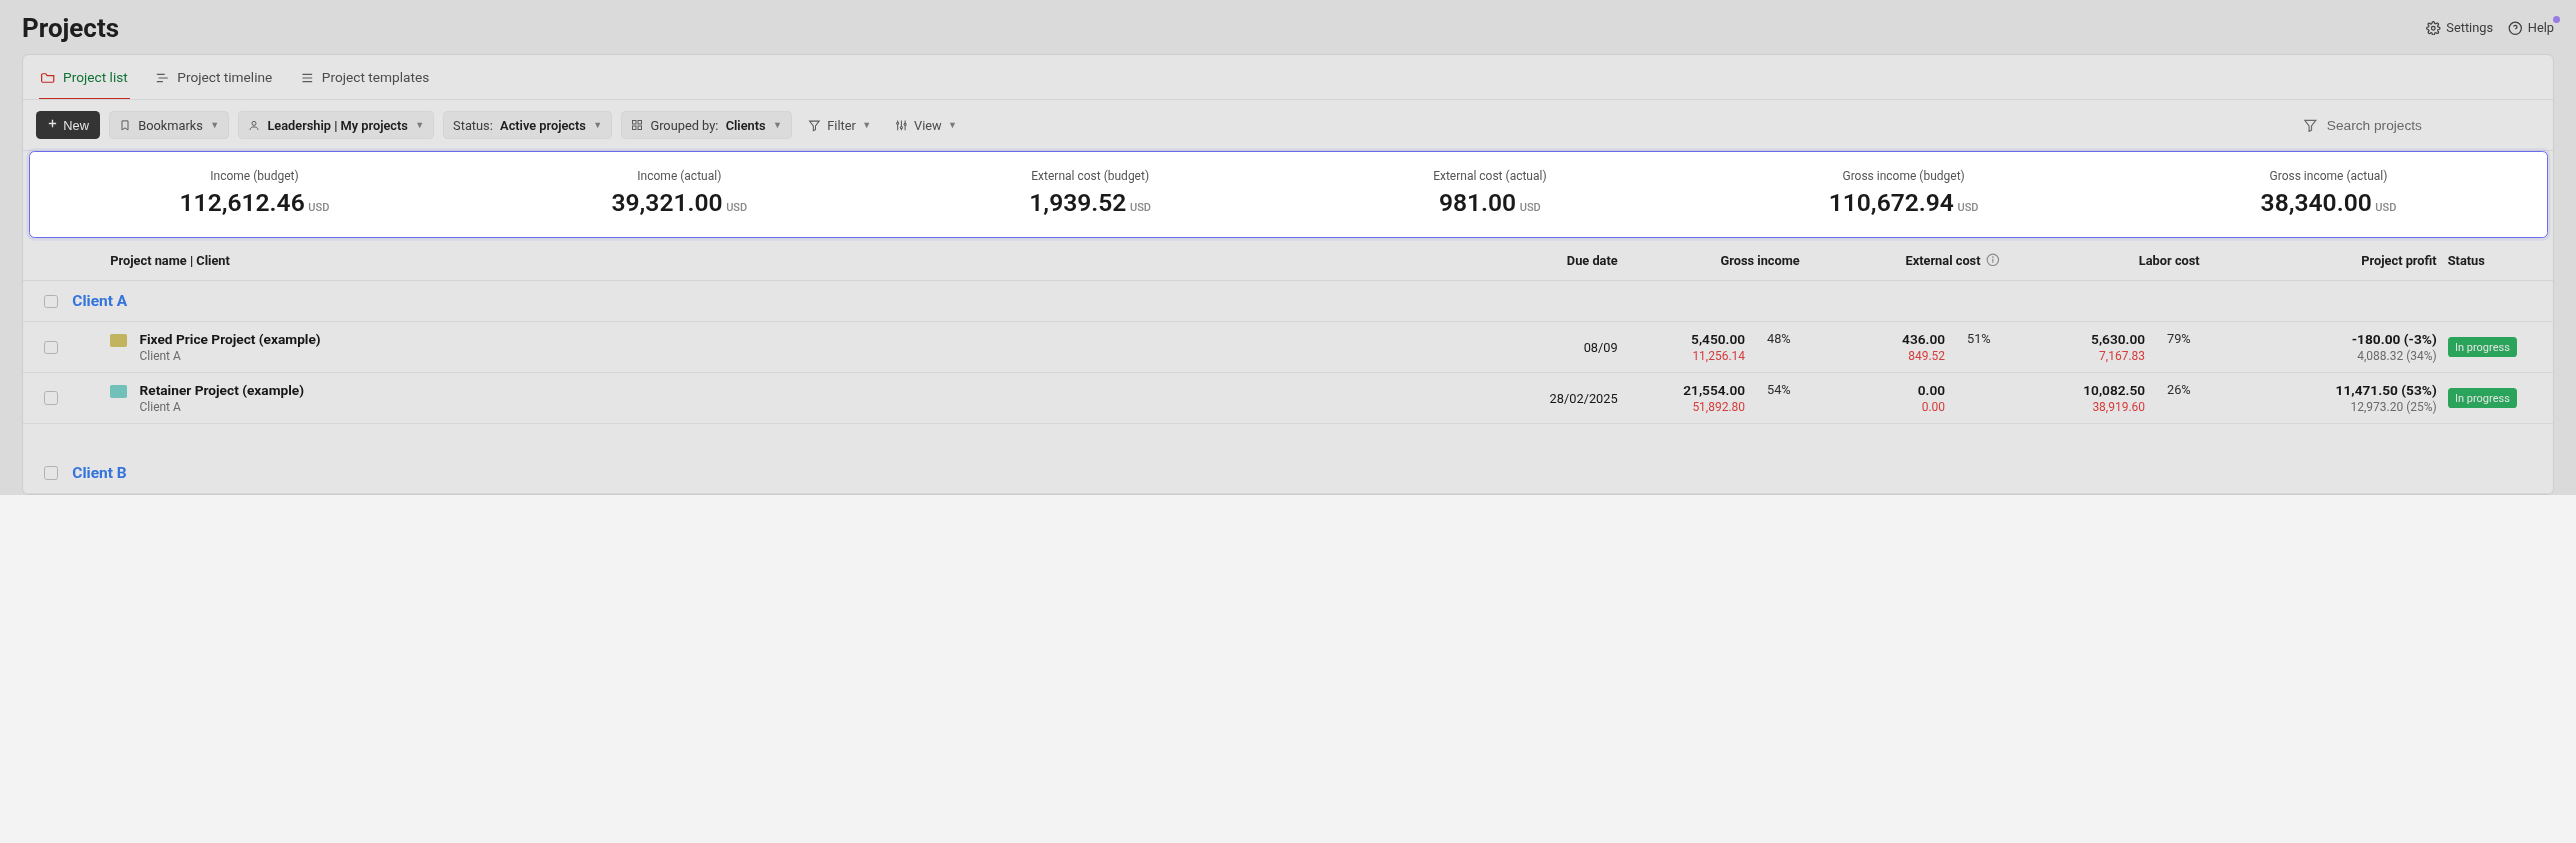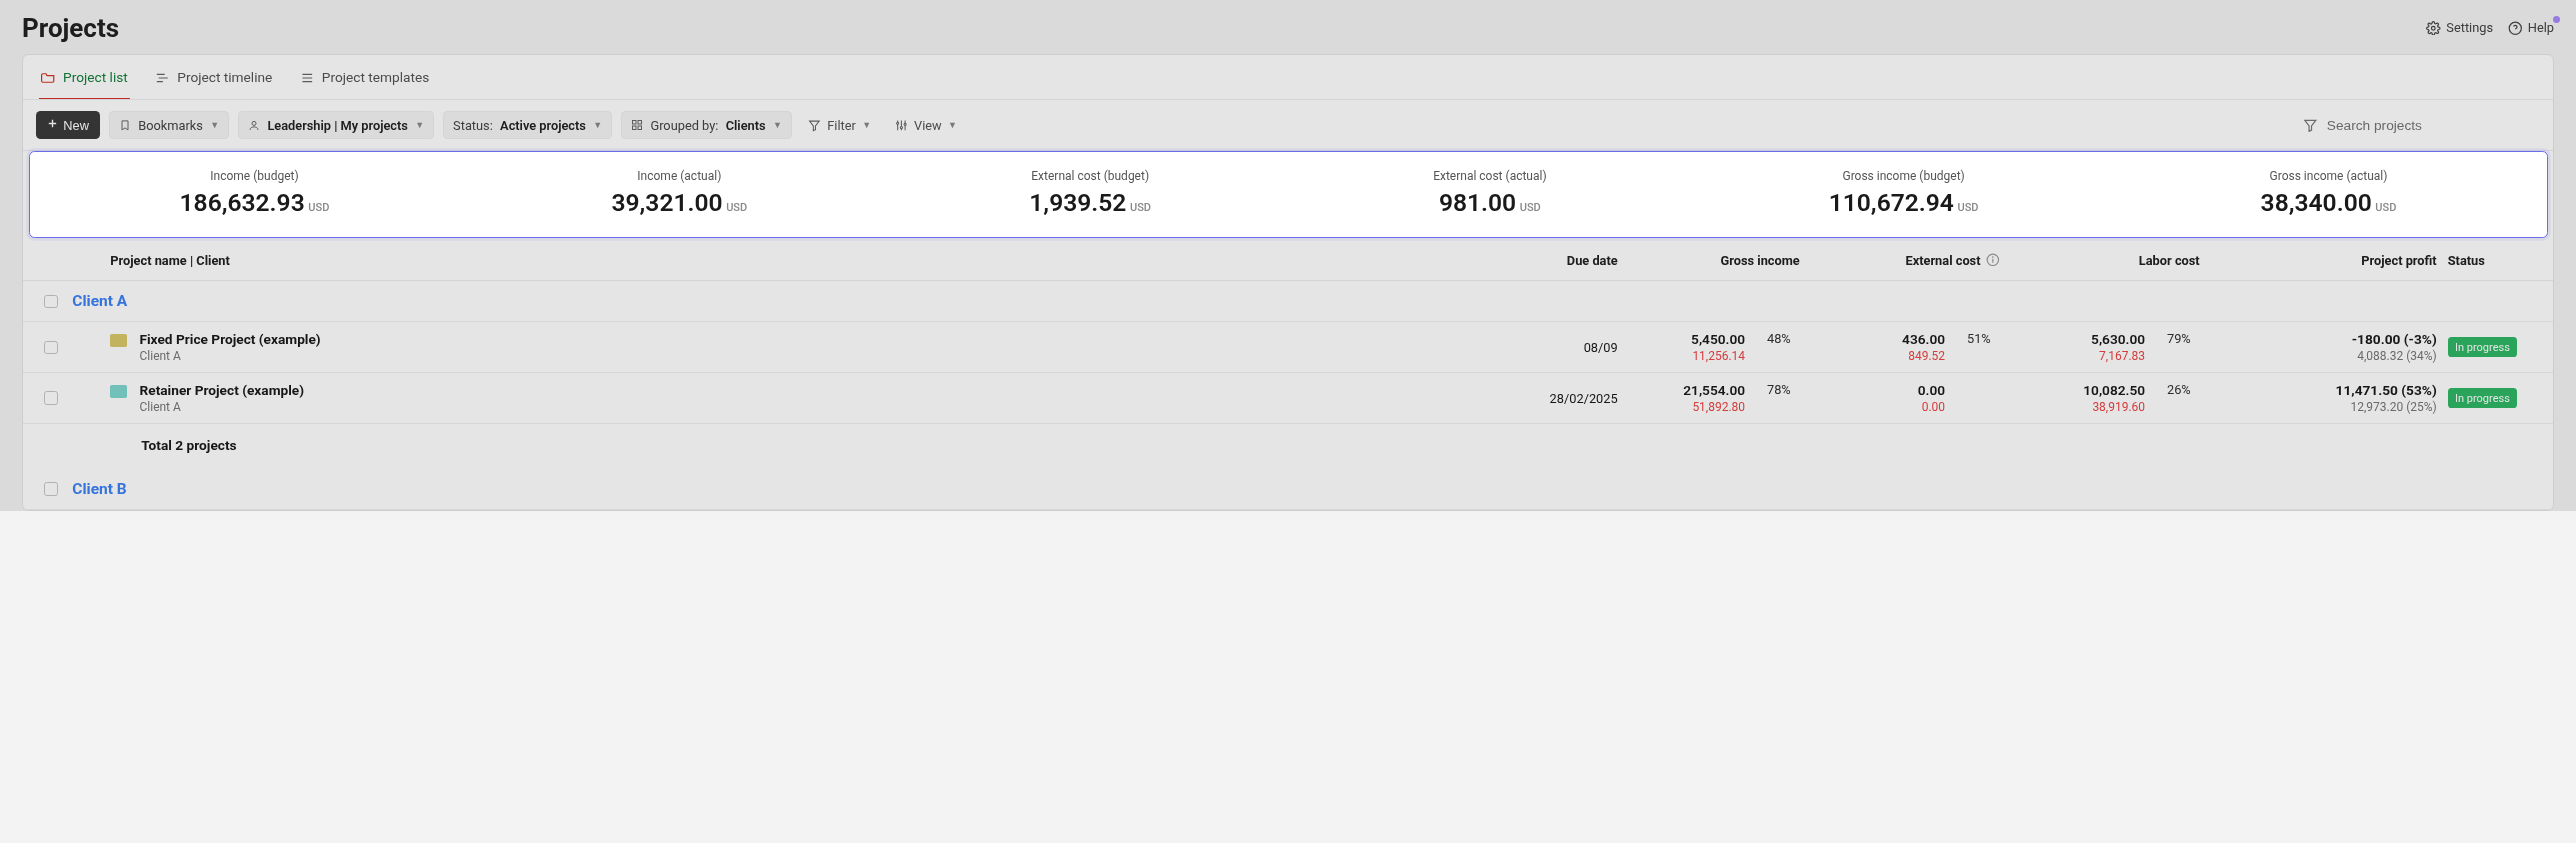--- a/index.html
+++ b/index.html
@@ -403,21 +403,21 @@
               <polygon points="3 4 21 4 14 13 14 20 10 22 10 13 3 4"></polygon>
             </svg>
         </span>
         <input class="search-input" placeholder="Search projects" style="">
       </div>
     </div>
 
     <div class="summary-strip">
       <div class="stat">
         <div class="stat-label">Income (budget)</div>
-        <div><span class="stat-value">186,632.93</span><span class="stat-curr">USD</span></div>
+        <div><span class="stat-value">112,612.46</span><span class="stat-curr">USD</span></div>
       </div>
       <div class="stat">
         <div class="stat-label">Income (actual)</div>
         <div><span class="stat-value">39,321.00</span><span class="stat-curr">USD</span></div>
       </div>
       <div class="stat">
         <div class="stat-label">External cost (budget)</div>
         <div><span class="stat-value">1,939.52</span><span class="stat-curr">USD</span></div>
       </div>
       <div class="stat">
@@ -507,21 +507,21 @@
           <div class="proj-name">Retainer Project (example)</div>
           <div class="proj-sub">Client A</div>
         </div>
       </div>
       <div class="num-col">28/02/2025</div>
       <div class="two-col">
         <div class="num-col">
           <div class="num-main">21,554.00</div>
           <div class="num-sub">51,892.80</div>
         </div>
-        <div class="pct-col">78%</div>
+        <div class="pct-col">54%</div>
       </div>
       <div class="two-col">
         <div class="num-col">
           <div class="num-main">0.00</div>
           <div class="num-sub">0.00</div>
         </div>
         <div class="pct-col"></div>
       </div>
       <div class="two-col">
         <div class="num-col">
@@ -534,21 +534,20 @@
         <div class="profit-main">11,471.50 (53%)</div>
         <div class="profit-sub">12,973.20 (25%)</div>
       </div>
       <div class="status-col">
         <span class="badge">In progress</span>
       </div>
     </div>
 
     <div class="total-row">
       <div></div>
-      <div class="total-text">Total 2 projects</div>
     </div>
 
     <div class="group-row">
       <div class="chk"></div>
       <div class="group-name">Client B</div>
     </div>
 
   </div>
 </div>
 

